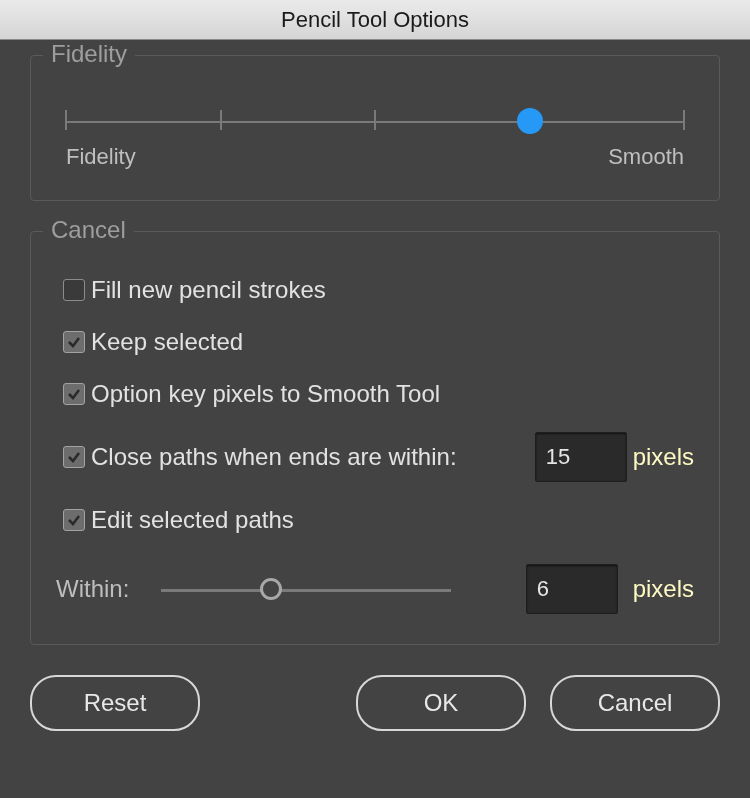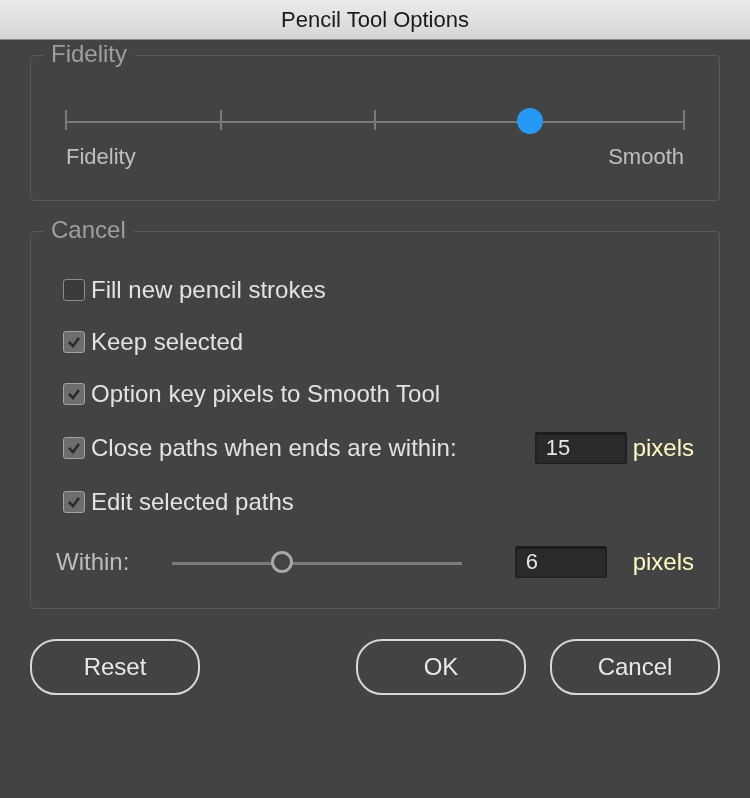--- a/index.html
+++ b/index.html
@@ -99,39 +99,39 @@
     cursor: pointer;
   }
   .chk.checked {
     background: #6d6d6d;
     border-color: #a2a2a2;
   }
   .chk svg { display: none; }
   .chk.checked svg { display: block; }
   .num-input {
     width: 92px;
-    height: 32px;
+    height: 50px;
     background: #2a2a2a;
     border: 1px solid #1e1e1e;
     box-shadow: inset 0 1px 2px rgba(0,0,0,0.6);
     color: #e5e5e5;
     font-size: 22px;
     padding: 2px 10px;
     border-radius: 2px;
   }
   .unit {
     font-size: 24px;
     color: #fef9c3;
   }
   .spacer { flex: 1; }
   
   .within-row {
     display: flex;
     align-items: center;
-    gap: 26px;
+    gap: 15px;
     margin-top: 30px;
   }
   .within-label {
     font-size: 24px;
     color: #bdbdbd;
     min-width: 90px;
   }
   .within-track-wrap {
     position: relative;
     width: 290px;

